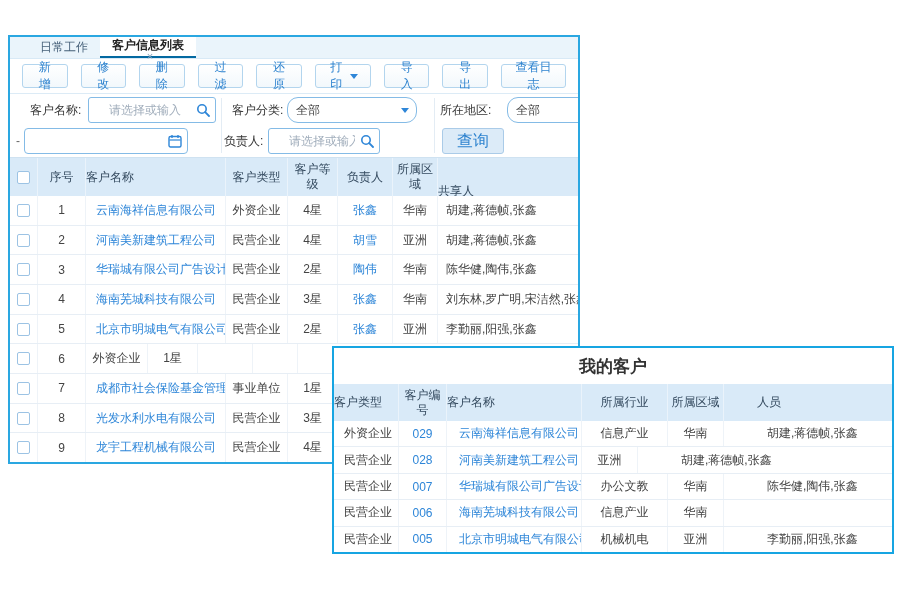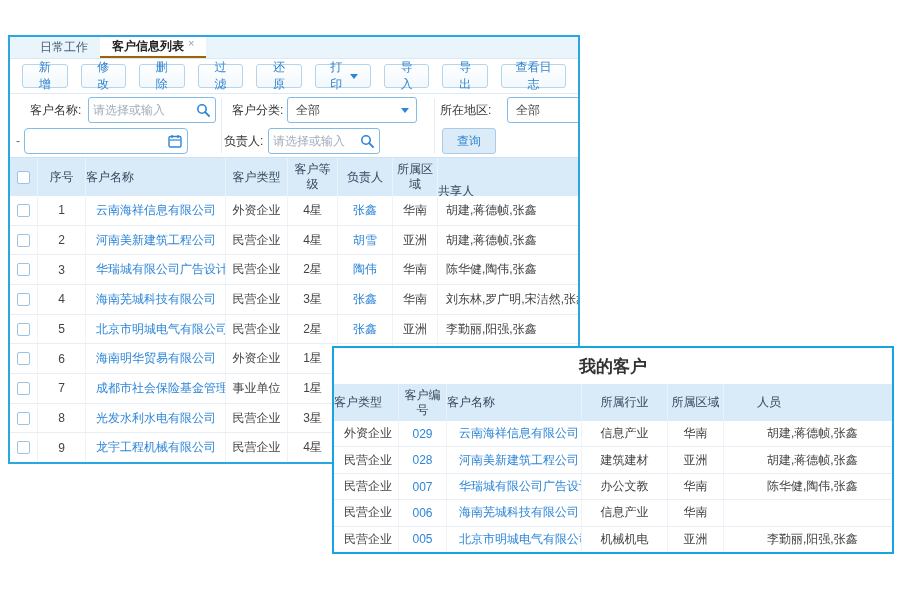--- a/index.html
+++ b/index.html
@@ -5,40 +5,40 @@
   * { margin:0; padding:0; box-sizing:border-box; }
   html,body { width:900px; height:600px; background:#fff; font-family:"Liberation Sans","DejaVu Sans",sans-serif; }
   .stage { position:relative; width:900px; height:600px; background:#fff; overflow:hidden; }
 
   
   .panel-main { position:absolute; left:8px; top:35px; width:572px; height:429px;
     border:2px solid #2aa7e1; background:#14532d; display:flex; flex-direction:column; overflow:hidden; z-index:1; }
 
   .tabbar { height:22px; background:#eaf4fb; display:flex; align-items:stretch; padding-left:18px; border-bottom:1px solid #d8e9f6; flex:none; }
   .tab { display:flex; align-items:center; padding:0 12px; font-size:12px; color:#47617a; cursor:default; position:relative; }
-  .tab.active { background:#fff; color:#222; font-weight:bold; border-bottom:2px solid #a16207; }
+  .tab.active { background:#fff; color:#222; font-weight:bold; border-bottom:2px solid #0369a1;flex-direction:column; }
   .tab .x { font-weight:normal; color:#8aa4bd; font-size:11px; margin-left:4px; position:relative; top:-4px; }
 
   .toolbar { height:35px; display:flex; align-items:center; padding:0 12px; gap:13px; background:#fff; border-bottom:1px solid #dcebf6; flex:none; }
   .tbtn { height:24px; padding:0 12px; font-size:12px; color:#2e83cf; background:linear-gradient(#ffffff,#f2f8fc);
     border:1px solid #b3d5ee; border-radius:3px; display:flex; align-items:center; gap:5px; font-family:inherit; }
   .caret { width:0; height:0; border-left:4px solid transparent; border-right:4px solid transparent; border-top:5px solid #2e86d8; display:inline-block; }
 
   .filters { height:64px; position:relative; background:#fff; border-bottom:1px solid #cfe2f1; flex:none; font-size:12px; }
   .fdiv { position:absolute; top:4px; bottom:4px; width:1px; background:#e3ecf4; }
   .flabel { position:absolute; color:#333; line-height:26px; }
   .fwrap { position:absolute; height:26px; }
-  .fwrap input { width:100%; height:26px; border:1px solid #84bbe6; border-radius:3px; padding:0 24px 0 4px; font-size:12px; color:#444; font-family:inherit; outline:none; }
+  .fwrap input { width:100%; height:26px; border:1px solid #84bbe6; border-radius:3px; padding:0 24px 0 20px; font-size:12px; color:#444; font-family:inherit; outline:none; }
   .fwrap input::placeholder { color:#a0adbb; }
   .icon-right { position:absolute; right:6px; top:6px; width:14px; height:14px; }
-  .fselect { position:absolute; height:26px; border:1px solid #84bbe6; border-radius:3px; background:#fff; color:#444;
+  .fselect { position:absolute; height:26px; border:1px solid #84bbe6; border-radius:11px; background:#fff; color:#444;
     line-height:24px; padding:0 20px 0 8px; }
   .fselect .caret { position:absolute; right:7px; top:10px; }
   .datewrap { border-radius:4px; }
-  .btn-query { position:absolute; height:26px; padding:0 14px; background:#dcebf8; border:1px solid #aacbe8; border-radius:3px; color:#2e83cf; font-size:12px; font-family:inherit; }
+  .btn-query { position:absolute; height:26px; padding:0 14px; background:#dcebf8; border:1px solid #aacbe8; border-radius:3px; color:#2e83cf; font-size:16px; font-family:inherit; }
 
   
   .grid-head { height:38px; background:#d9eaf8; display:flex; align-items:stretch; flex:none; font-size:12px; color:#33495e; }
   .grid-head .hc { display:flex; align-items:center; justify-content:center; text-align:center; border-right:1px solid #eaf3fb; line-height:1.25; padding:0 2px; }
   .grid-body { flex:1; display:flex; flex-direction:column; }
   .trow { flex:1; display:flex; align-items:stretch; border-bottom:1px solid #e7eef5; font-size:12px; color:#444; background:#fff; }
   .trow:last-child { border-bottom:none; }
   .trow .c { display:flex; align-items:center; justify-content:center; border-right:1px solid #eef3f8; overflow:hidden; white-space:nowrap; }
   .c-check { width:28px; flex:none; }
   .c-no { width:48px; flex:none; }
@@ -226,21 +226,20 @@
         <div class="c c-owner link">张鑫</div>
         <div class="c c-region">亚洲</div>
         <div class="c c-shared">李勤丽,阳强,张鑫</div>
       </div>
 
       <div class="trow">
         <div class="c c-check">
             <span class="cb"></span>
           </div>
         <div class="c c-no">6</div>
-        <div class="c c-name link">海南明华贸易有限公司</div>
         <div class="c c-type">外资企业</div>
         <div class="c c-level">1星</div>
         <div class="c c-owner link"></div>
         <div class="c c-region"></div>
         <div class="c c-shared"></div>
       </div>
 
       <div class="trow">
         <div class="c c-check">
             <span class="cb"></span>
@@ -303,21 +302,20 @@
         <div class="c m-name link">云南海祥信息有限公司</div>
         <div class="c m-ind">信息产业</div>
         <div class="c m-reg">华南</div>
         <div class="c m-people">胡建,蒋德帧,张鑫</div>
       </div>
 
       <div class="mrow">
         <div class="c m-type">民营企业</div>
         <div class="c m-code link">028</div>
         <div class="c m-name link">河南美新建筑工程公司</div>
-        <div class="c m-ind">建筑建材</div>
         <div class="c m-reg">亚洲</div>
         <div class="c m-people">胡建,蒋德帧,张鑫</div>
       </div>
 
       <div class="mrow">
         <div class="c m-type">民营企业</div>
         <div class="c m-code link">007</div>
         <div class="c m-name link">华瑞城有限公司广告设计部</div>
         <div class="c m-ind">办公文教</div>
         <div class="c m-reg">华南</div>

